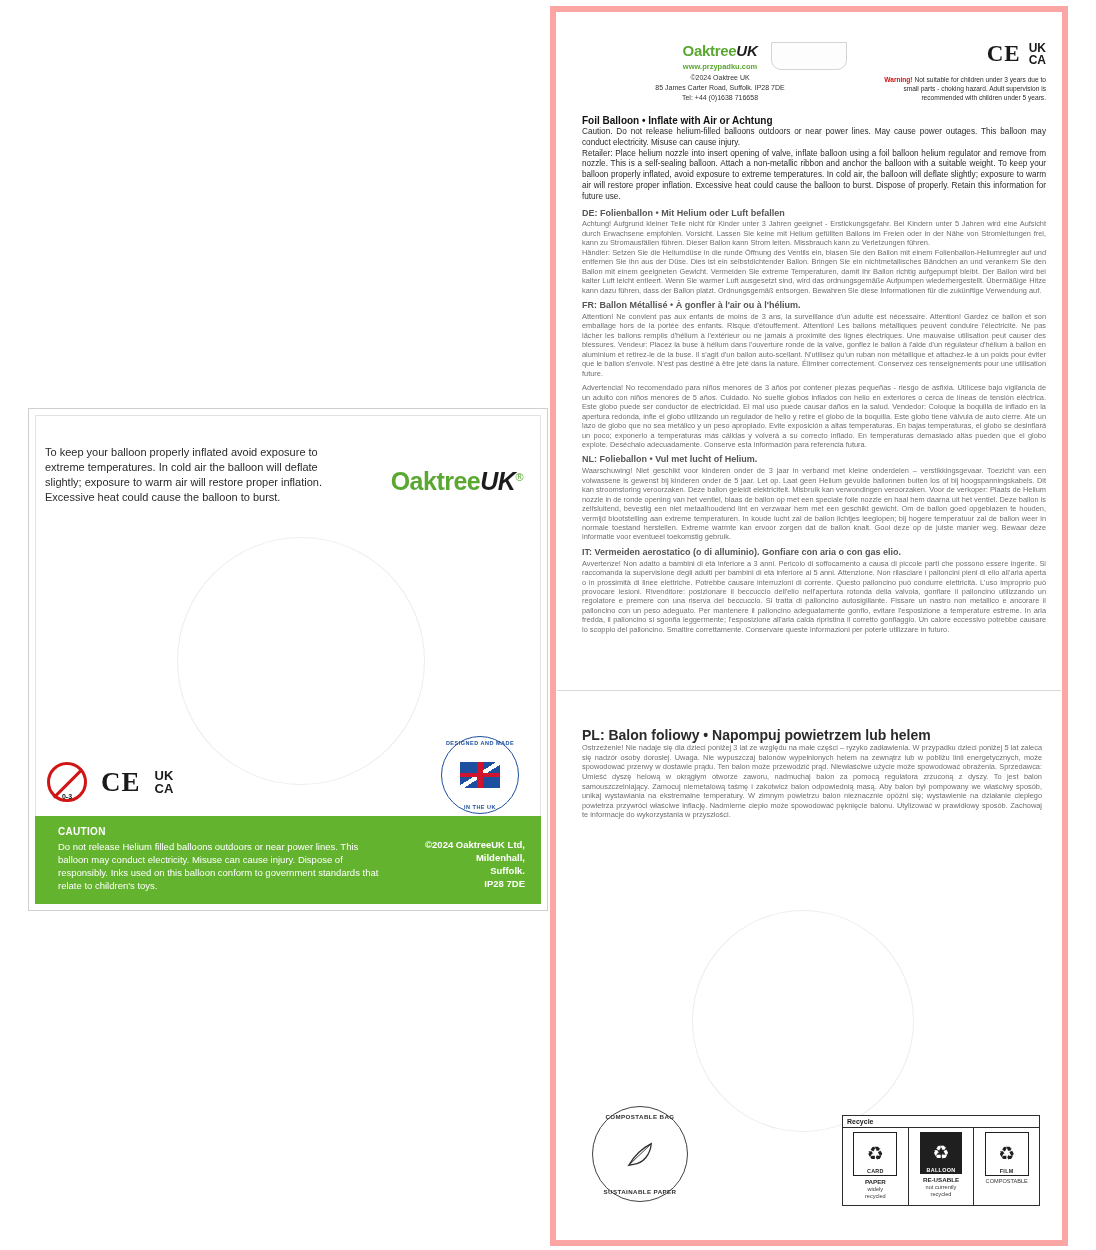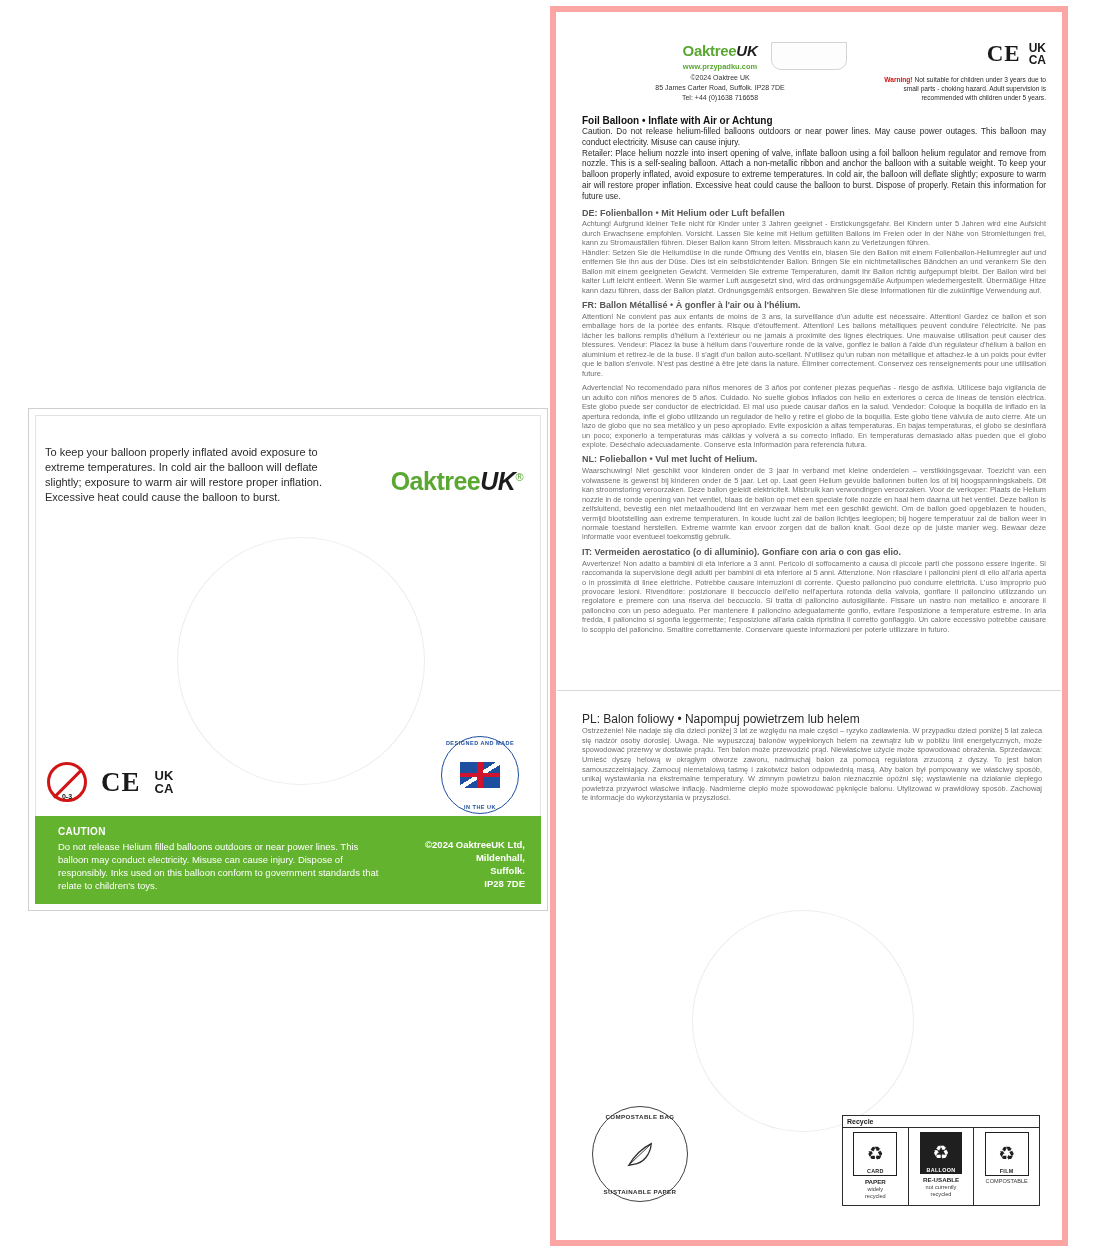--- a/index.html
+++ b/index.html
@@ -297,23 +297,24 @@
     border-top: 1px solid #d8d8d8;
   }
 
   #pl-section {
     position: absolute;
     left: 26px;
     right: 20px;
     top: 700px;
   }
   #pl-section .hd {
-    font-size: 12px;
-    font-weight: normal;
+    font-size: 14px;
+    font-weight: bold;
     color: #2a2a2a;
+    margin-top: 15px;
   }
   #pl-section .bd {
     font-size: 7.4px;
     line-height: 1.3;
     color: #6f6f6f;
     text-align: justify;
   }
 
   #die-cut-right {
     position: absolute;

